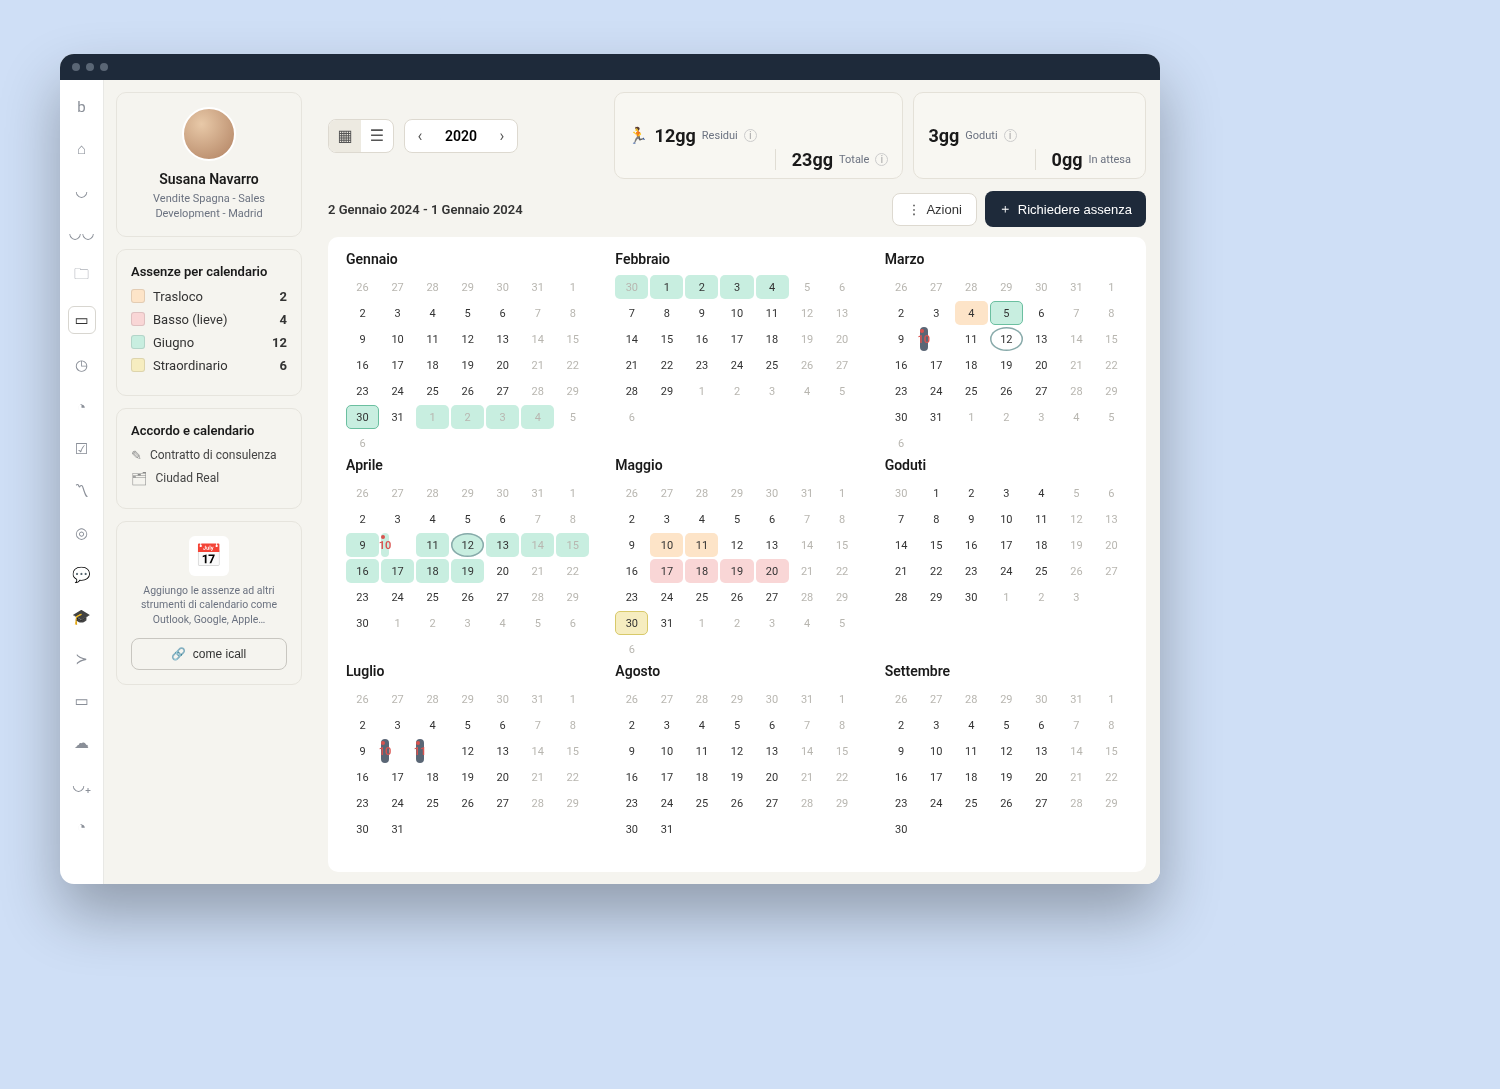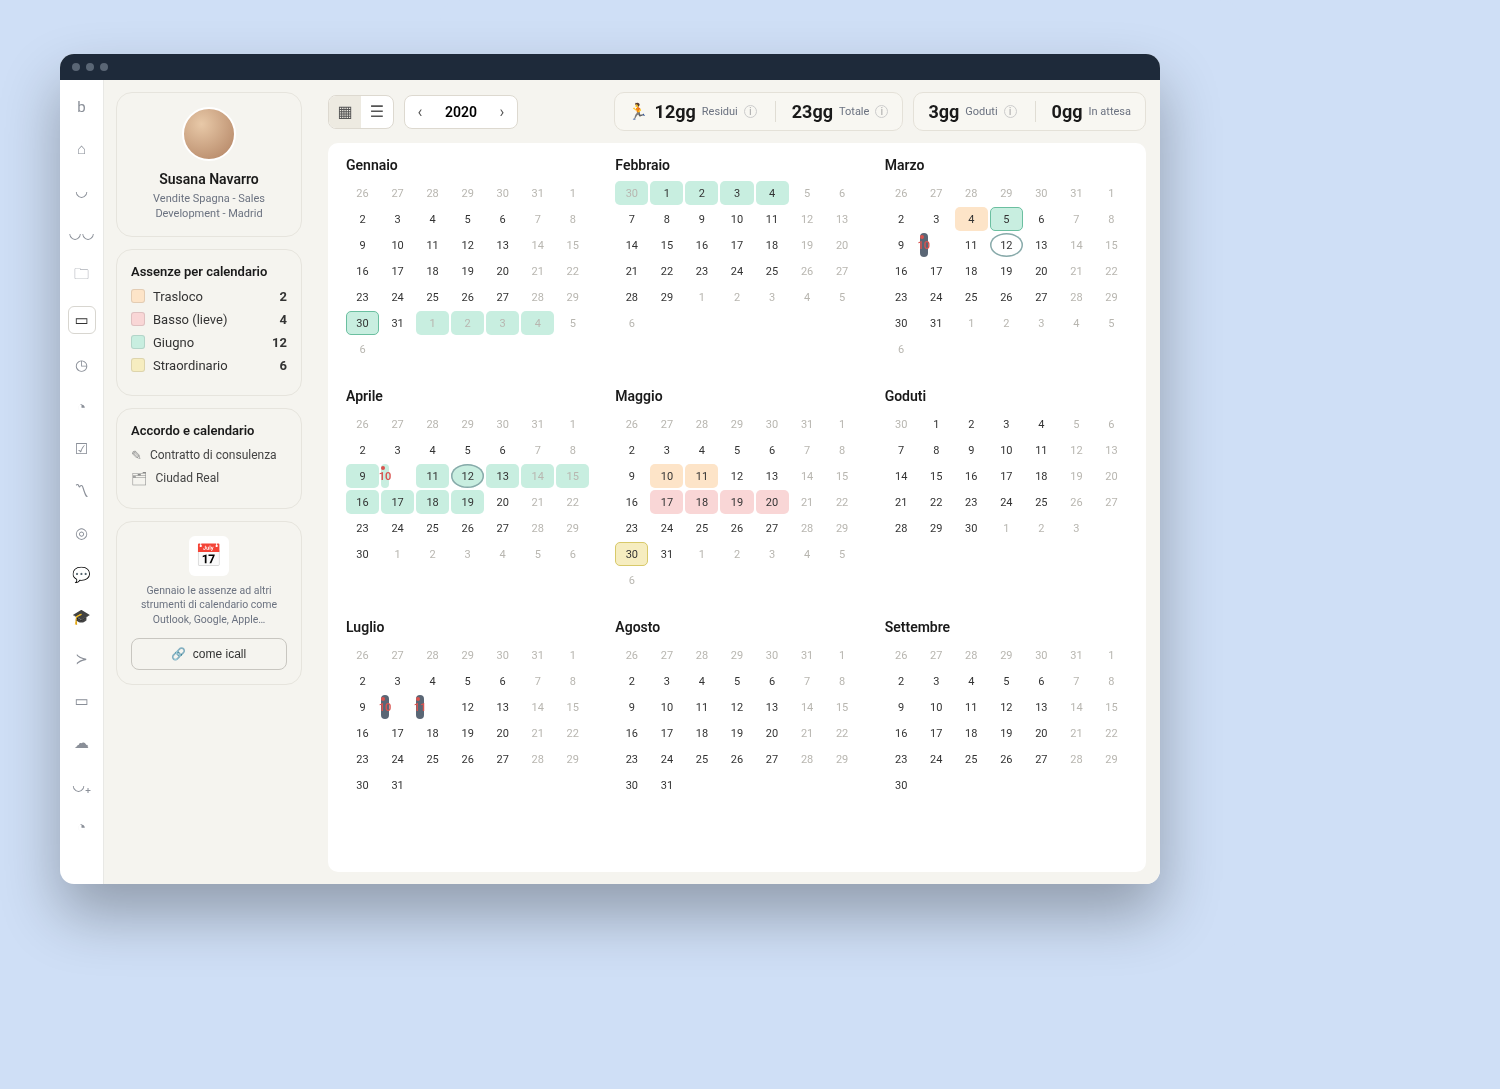--- a/index.html
+++ b/index.html
@@ -90,21 +90,21 @@
 .tab.active { color: #1a1a1a; border-bottom-color: #1a1a1a; font-weight: 500; }
 .header-icons { display: flex; align-items: center; gap: 14px; }
 .hicon { width: 20px; height: 20px; display:flex; align-items:center; justify-content:center; color: #555; cursor:pointer; position: relative; }
 .hicon.bell::after { content:''; position:absolute; top:-2px; right:-2px; width:6px; height:6px; background:#e74c3c; border-radius:50%; }
 .avatar { width: 26px; height: 26px; border-radius: 50%; background: linear-gradient(135deg,#c9a,#a87); cursor:pointer; }
 .content-row { display: flex; flex: 1; min-height: 0; background: #f5f4ef; }
 .left-col { width: 210px; display:flex; flex-direction:column; gap: 12px; padding: 12px; }
 .card {
   background: #f5f4ef;
   border: 1px solid #e6e4dd;
-  border-radius: 16px;
+  border-radius: 10px;
   padding: 14px;
 }
 .profile-card { text-align: center; }
 .profile-avatar {
   width: 54px; height: 54px; border-radius:50%;
   background: radial-gradient(circle at 35% 30%, #e8c9a8, #b08060);
   margin: 0 auto 10px;
   border: 2px solid #fff;
 }
 .profile-name { font-weight:600; font-size:14px; color:#1a1a1a; margin-bottom:4px;}
@@ -136,36 +136,36 @@
 .year-nav .nav-btn { width:30px; display:flex; align-items:center; justify-content:center; cursor:pointer; color:#555; height:100%; }
 .year-nav .year { padding:0 10px; font-weight:600; font-size:14px; }
 .stats-card {
   display:flex; align-items:center; border:1px solid #e4e1d8; border-radius:10px;
   background:#f8f7f2; padding: 8px 14px; gap: 18px;
 }
 .stat { display:flex; align-items:center; gap:6px; }
 .stat .num { font-size:18px; font-weight:700; color:#1a1a1a; }
 .stat .lab { font-size:11px; color:#6b7280;text-align:right; }
 .stat .info { color:#aaa; font-size:11px; border:1px solid #ccc; border-radius:50%; width:13px; height:13px; display:inline-flex; align-items:center; justify-content:center; }
-.stat.sep { border-left:1px solid #e0ddd4; padding-left:16px; }
+.stat.sep { border-left:1px solid #e0ddd4; padding-left:16px;margin-top:48px; }
 .subhead { display:flex; align-items:center; margin-bottom:10px; }
 .date-range { font-size:13px; font-weight:600; color:#333; }
 .btn-actions {
   border:1px solid #ddd9d0; background:#fff; border-radius:8px; padding:8px 14px;
   font-size:13px; color:#333; cursor:pointer; display:flex; align-items:center; gap:6px;
 }
 .btn-primary {
   background:#1e2a3a; color:#fff; border:none; border-radius:8px; padding:9px 14px;
   font-size:13px; cursor:pointer; display:flex; align-items:center; gap:6px; font-weight:500;
 }
 .calendar-wrap {
   background:#fff; border-radius:10px; padding: 14px 18px; flex:1; overflow:auto;
 }
 .months-grid {
-  display:grid; grid-template-columns: repeat(3, 1fr); gap: 27px 26px;
+  display:grid; grid-template-columns: repeat(3, 1fr); gap: 2px 26px;
 }
 .month {}
 .month-name { font-size:14px; font-weight:600; color:#1a1a1a; margin-bottom:8px; }
 .days {
   display:grid; grid-template-columns: repeat(7, 1fr); gap: 2px;
   font-size:11px;
 }
 .day {
   height:24px; display:flex; align-items:center; justify-content:center;
   color:#333; position:relative; border-radius:5px; cursor:pointer;
@@ -260,21 +260,21 @@
                 </div>
                 <div class="agree-row">
                   <span class="aicon">🗂</span>
     <span>Ciudad Real</span>
                 </div>
               </div>
           </div>
 
           <div class="card ical-card">
             <div class="ical-img">📅</div>
-            <div class="ical-text">Gennaio le assenze ad altri strumenti di calendario come Outlook, Google, Apple…</div>
+            <div class="ical-text">Aggiungo le assenze ad altri strumenti di calendario come Outlook, Google, Apple…</div>
             <button class="ical-btn">
               <span>🔗</span>
               <span>come icall</span>
             </button>
           </div>
         </div>
 
         <div class="right-col">
           <div class="toolbar-row">
             <div class="seg">
@@ -306,20 +306,33 @@
                   <span class="lab">Goduti</span>
                   <span class="info">i</span>
                 </div>
                 <div class="stat sep">
                   <span class="num">0gg</span>
                   <span class="lab">In attesa</span>
                 </div>
               </div>
           </div>
 
+          <div class="subhead">
+            <div class="date-range">2 Gennaio 2024 - 1 Gennaio 2024</div>
+            <div class="spacer"></div>
+            <button class="btn-actions">
+              <span>⋮</span>
+              <span>Azioni</span>
+            </button>
+            <div style="width:8px"></div>
+            <button class="btn-primary">
+              <span>＋</span>
+              <span>Richiedere assenza</span>
+            </button>
+          </div>
 
           <div class="calendar-wrap">
             <div class="months-grid" id="months-grid">
                 <div class="month">
                   <div class="month-name">Gennaio</div>
                   <div class="days">
                     <div class="day other">26</div>
                     <div class="day other">27</div>
                     <div class="day other">28</div>
                     <div class="day other">29</div>

